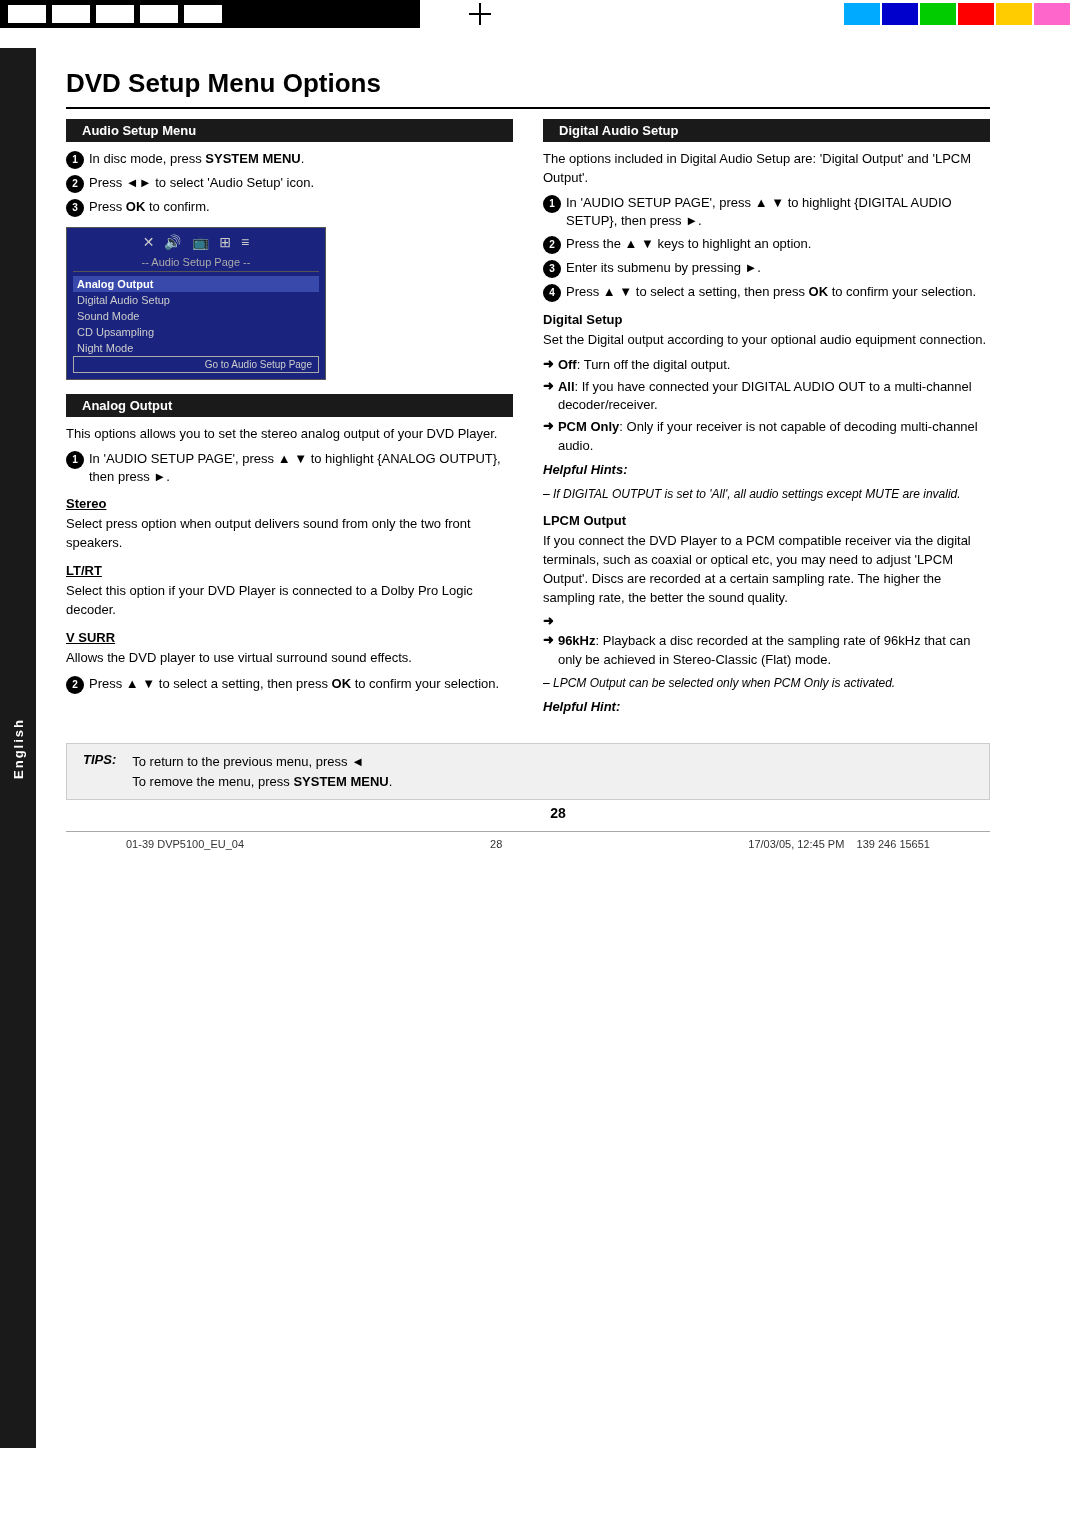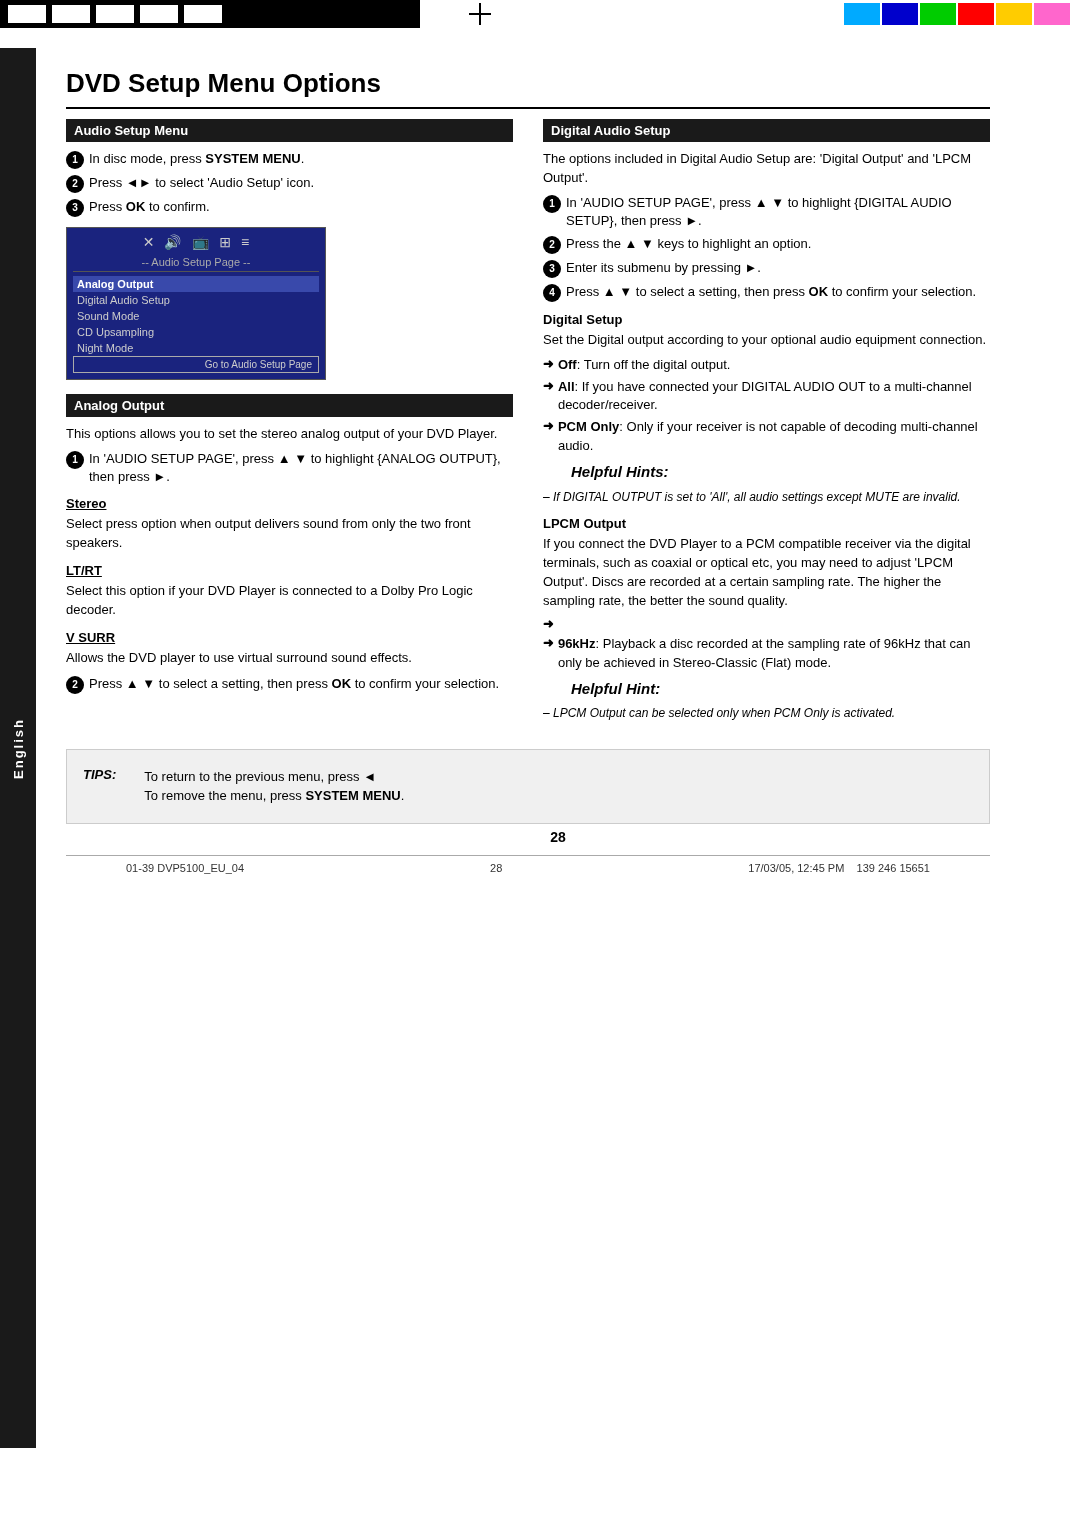--- a/index.html
+++ b/index.html
@@ -130,21 +130,21 @@
       flex: 1;
     }
     .col-right {
       flex: 1;
     }
 
     
     .section-header {
       background: #1a1a1a;
       color: #ffffff;
-      padding: 4px 8px;
+      padding: 4px 16px;
       font-size: 13px;
       font-weight: bold;
       margin-bottom: 8px;
     }
 
     
     .step-list {
       list-style: none;
       margin-bottom: 10px;
     }
@@ -266,32 +266,31 @@
     }
 
     .helpful-hint {
       font-style: italic;
       font-size: 12px;
       margin: 6px 0;
     }
     .helpful-hint-label {
       font-style: italic;
       font-weight: bold;
-      font-size: 15px;
-      margin-left: 28px;
+      font-size: 13px;
     }
 
     
     .tips-box {
       background: #f0f0f0;
       border: 1px solid #ccc;
-      padding: 17px 16px;
+      padding: 8px 16px;
       display: flex;
       align-items: flex-start;
-      gap: 28px;
+      gap: 16px;
       margin-top: 20px;
     }
     .tips-label {
       font-weight: bold;
       font-style: italic;
       font-size: 13px;
       white-space: nowrap;
     }
     .tips-content {
       font-size: 13px;
@@ -499,24 +498,24 @@
 
             <div class="arrow-item">
               <span class="arrow">➜</span>
             </div>
             <div class="arrow-item">
               <span class="arrow">➜</span>
               <span class="arrow-text"><span class="bold">96kHz</span>: Playback a disc recorded at the sampling rate of 96kHz that can only be achieved in Stereo-Classic (Flat) mode.</span>
             </div>
 
             <p class="helpful-hint">
-              <span class="helpful-hint-label">Helpful Hint:</span>
+              – LPCM Output can be selected only when PCM Only is activated.
             </p>
             <p class="helpful-hint">
-              – LPCM Output can be selected only when PCM Only is activated.
+              <span class="helpful-hint-label">Helpful Hint:</span>
             </p>
           </div>
 
         </div>
 
       </div>
 
     </div>
 
     <div class="tips-box">

